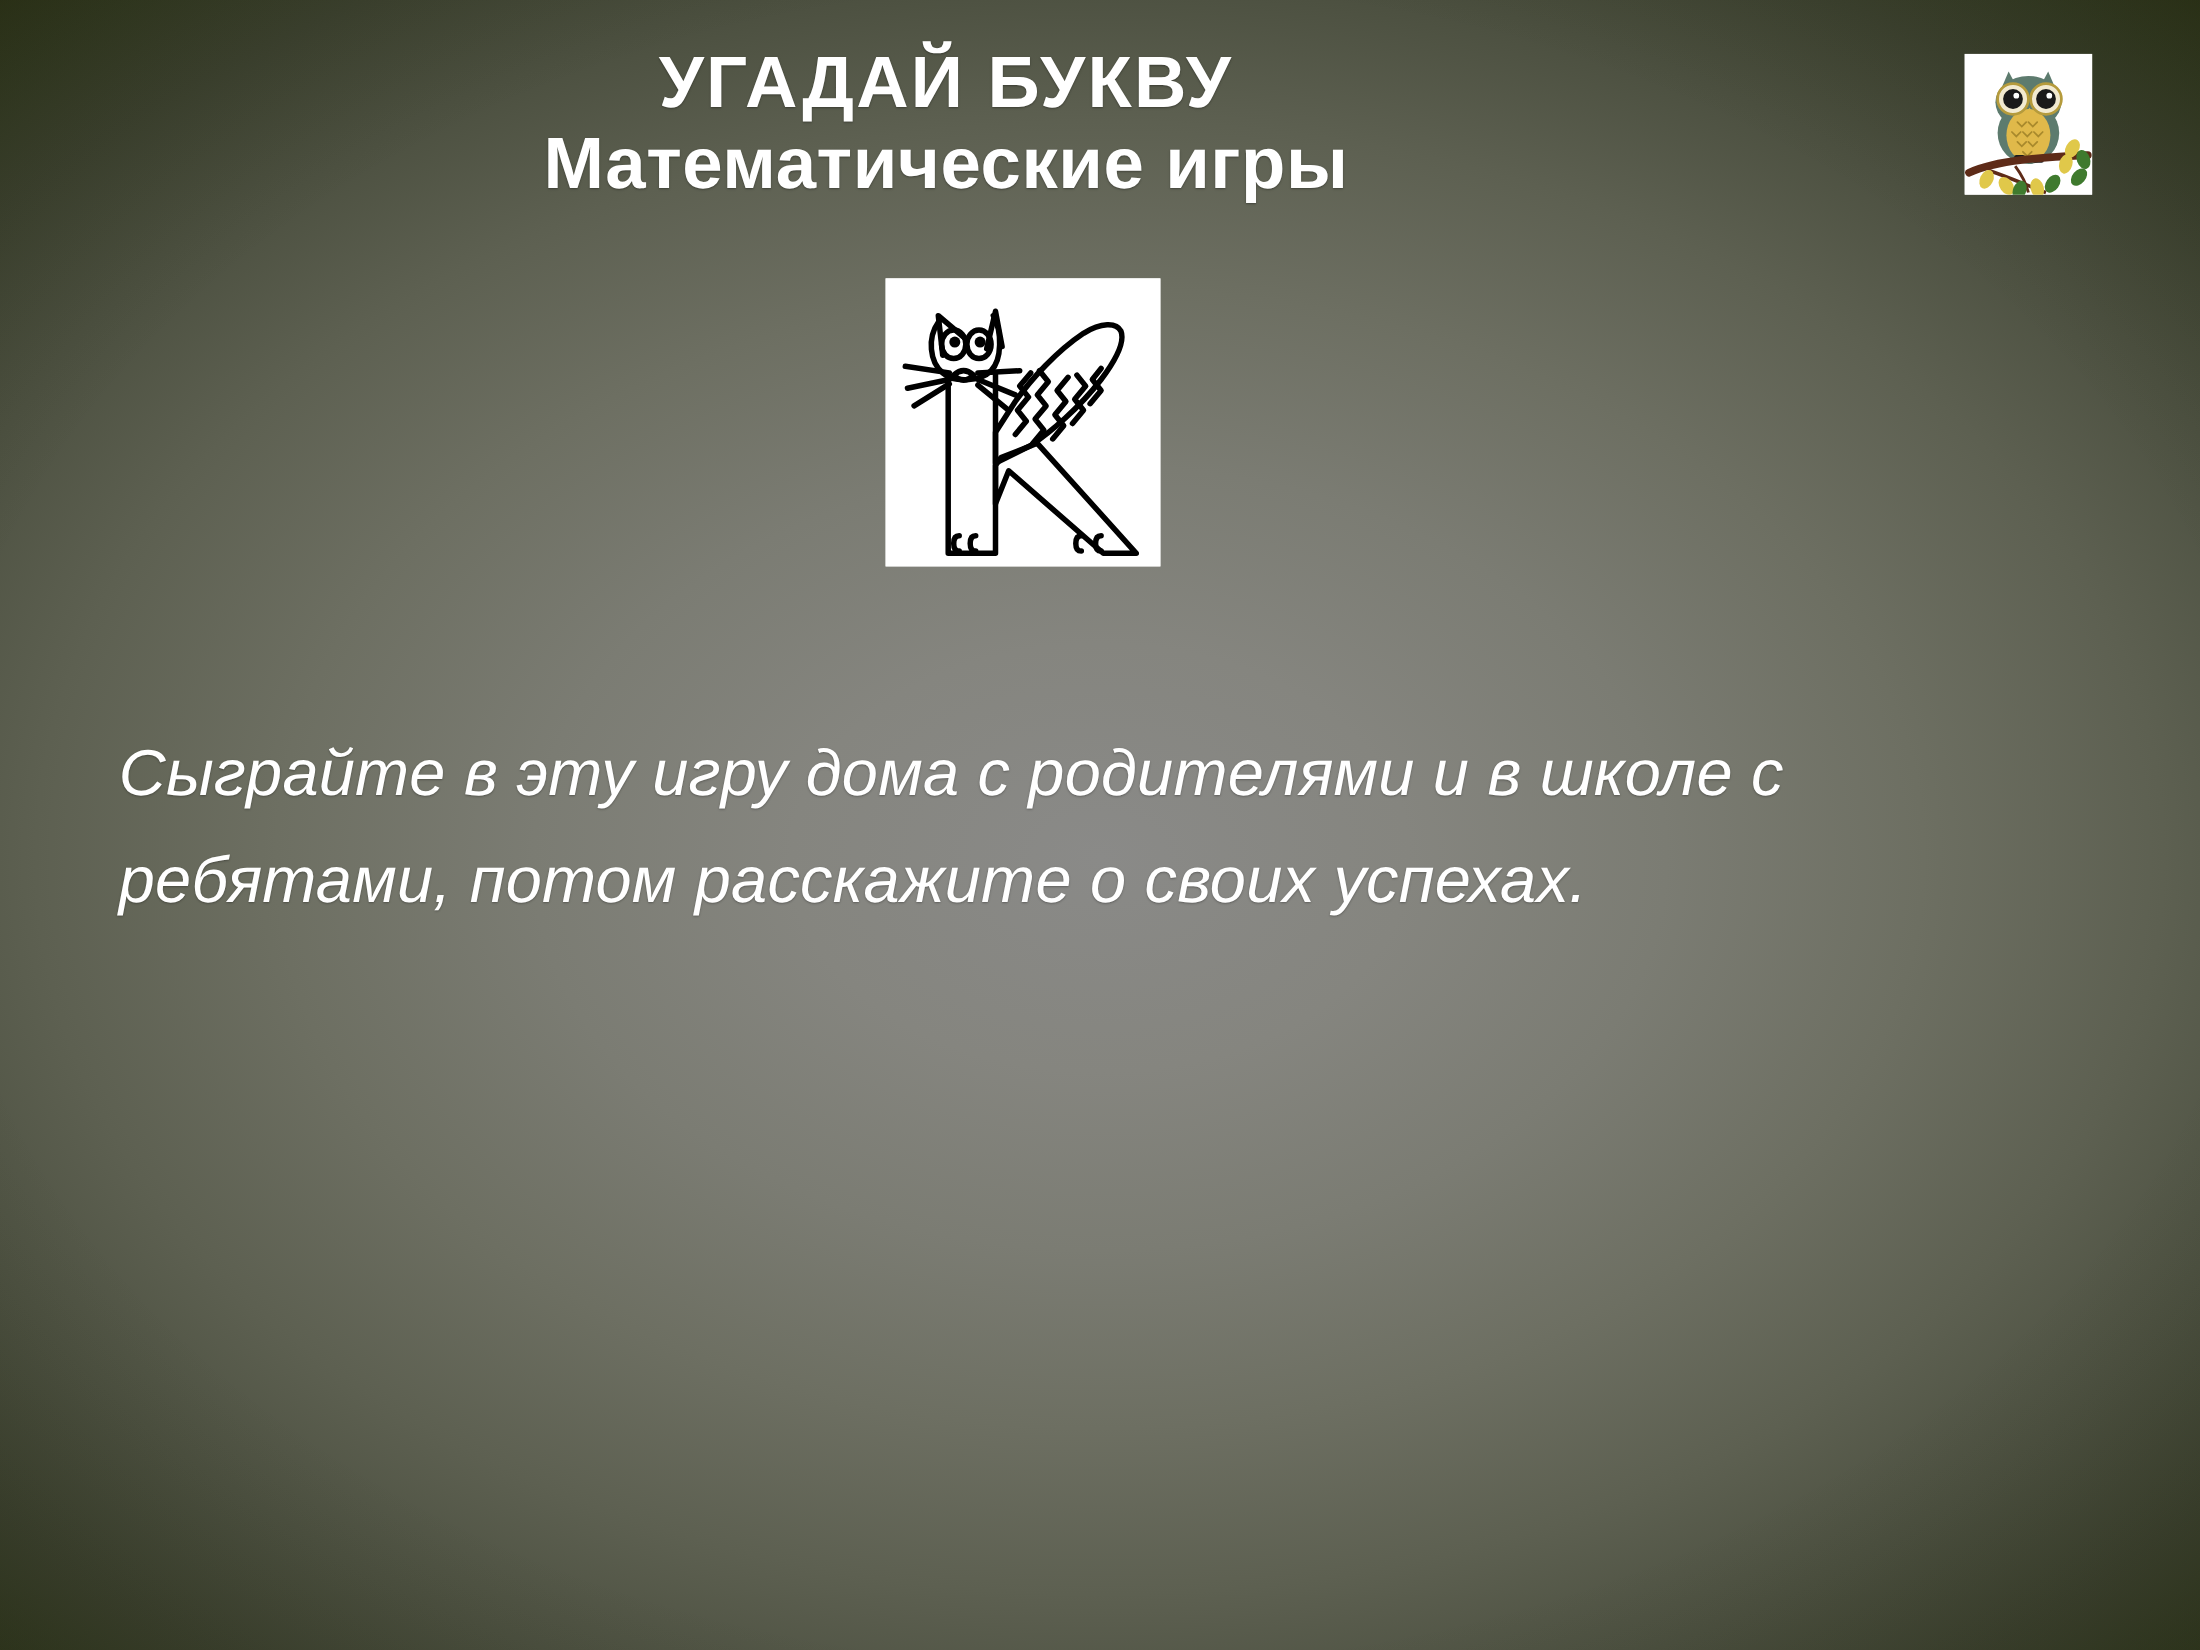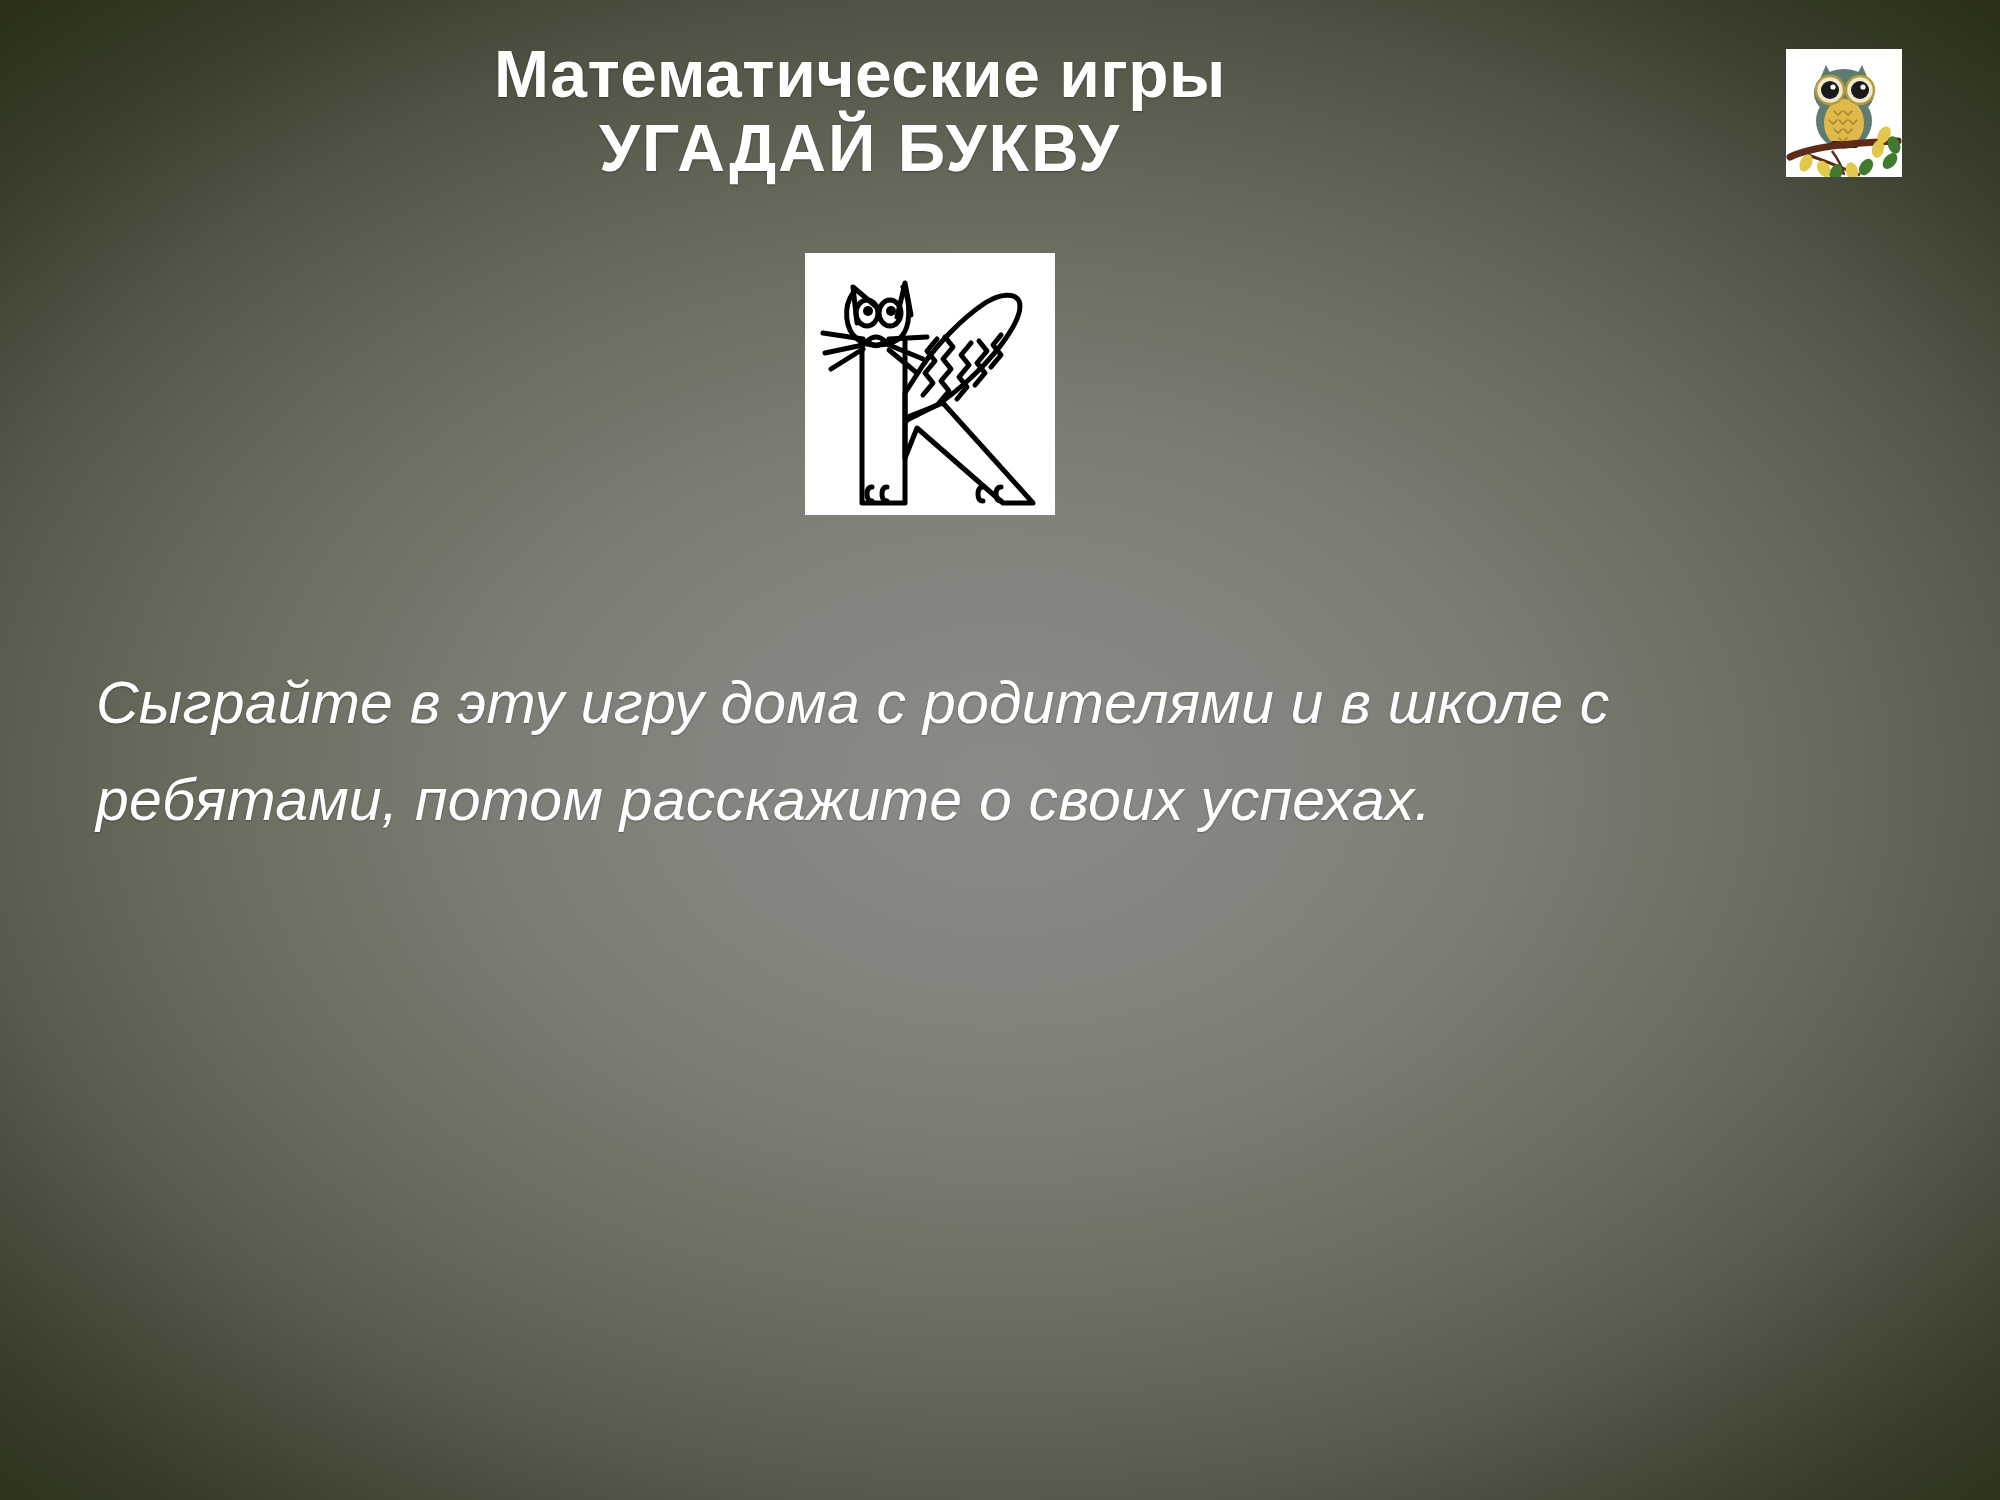--- a/index.html
+++ b/index.html
@@ -87,42 +87,42 @@
     width: 250px;
     height: 262px;
     background: #ffffff;
     z-index: 6;
   }
   .letter-picture svg { display: block; width: 100%; height: 100%; }
 
   
   .body-text {
     position: absolute;
-    left: 96px;
+    left: 108px;
     top: 655px;
     width: 1830px;
     z-index: 5;
     color: #ffffff;
     font-family: "Liberation Sans", sans-serif;
     font-style: italic;
     font-weight: normal;
     font-size: 59px;
     line-height: 97px;
     letter-spacing: 0.2px;
     text-shadow: 0 1px 2px rgba(0,0,0,0.30);
   }
 </style>
 </head>
 <body>
 
 <div class="slide">
 
   <div class="title-block">
+    <div class="title-line l2">УГАДАЙ БУКВУ</div>
     <div class="title-line l1">Математические игры</div>
-    <div class="title-line l2">УГАДАЙ БУКВУ</div>
   </div>
 
   <div class="owl-picture">
     <svg viewBox="0 0 116 128" xmlns="http://www.w3.org/2000/svg">
       <rect x="0" y="0" width="116" height="128" fill="#ffffff"></rect>
 
       <path d="M34 30 L40 16 L47 29 Z" fill="#5d7b6e"></path>
       <path d="M82 30 L76 16 L69 29 Z" fill="#5d7b6e"></path>
 
       <ellipse cx="58" cy="44" rx="30" ry="24" fill="#5d7b6e"></ellipse>

